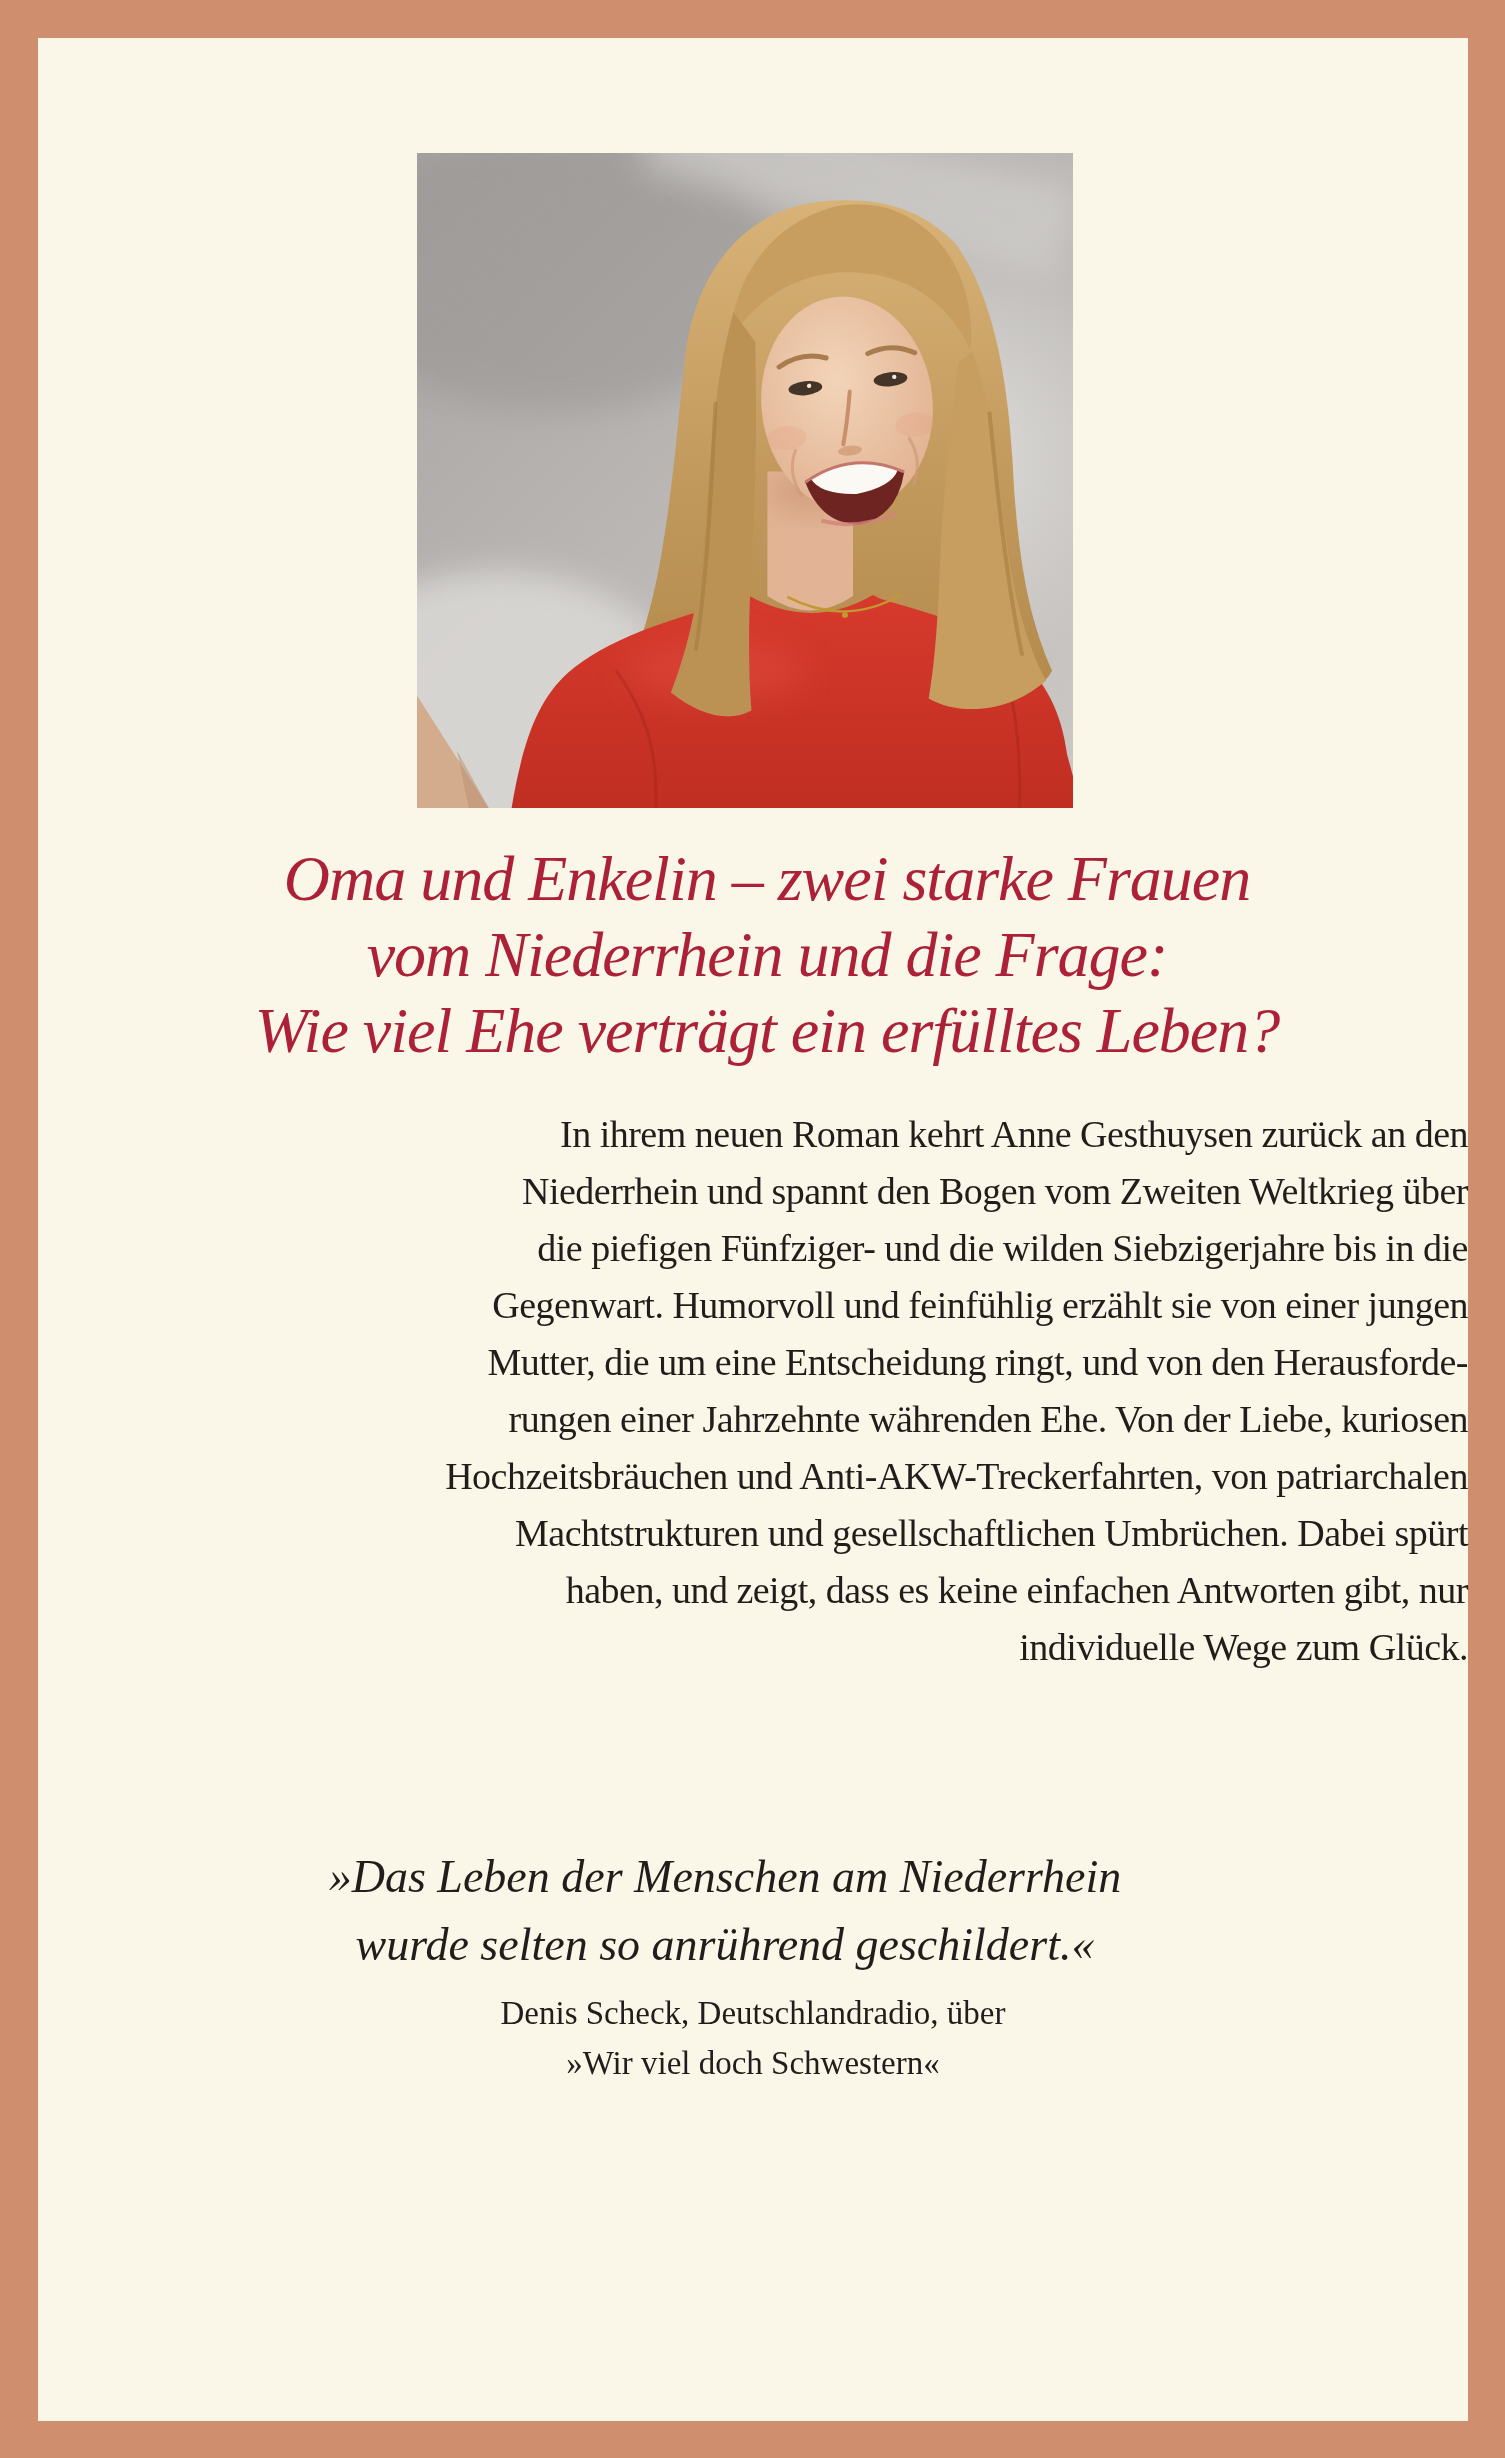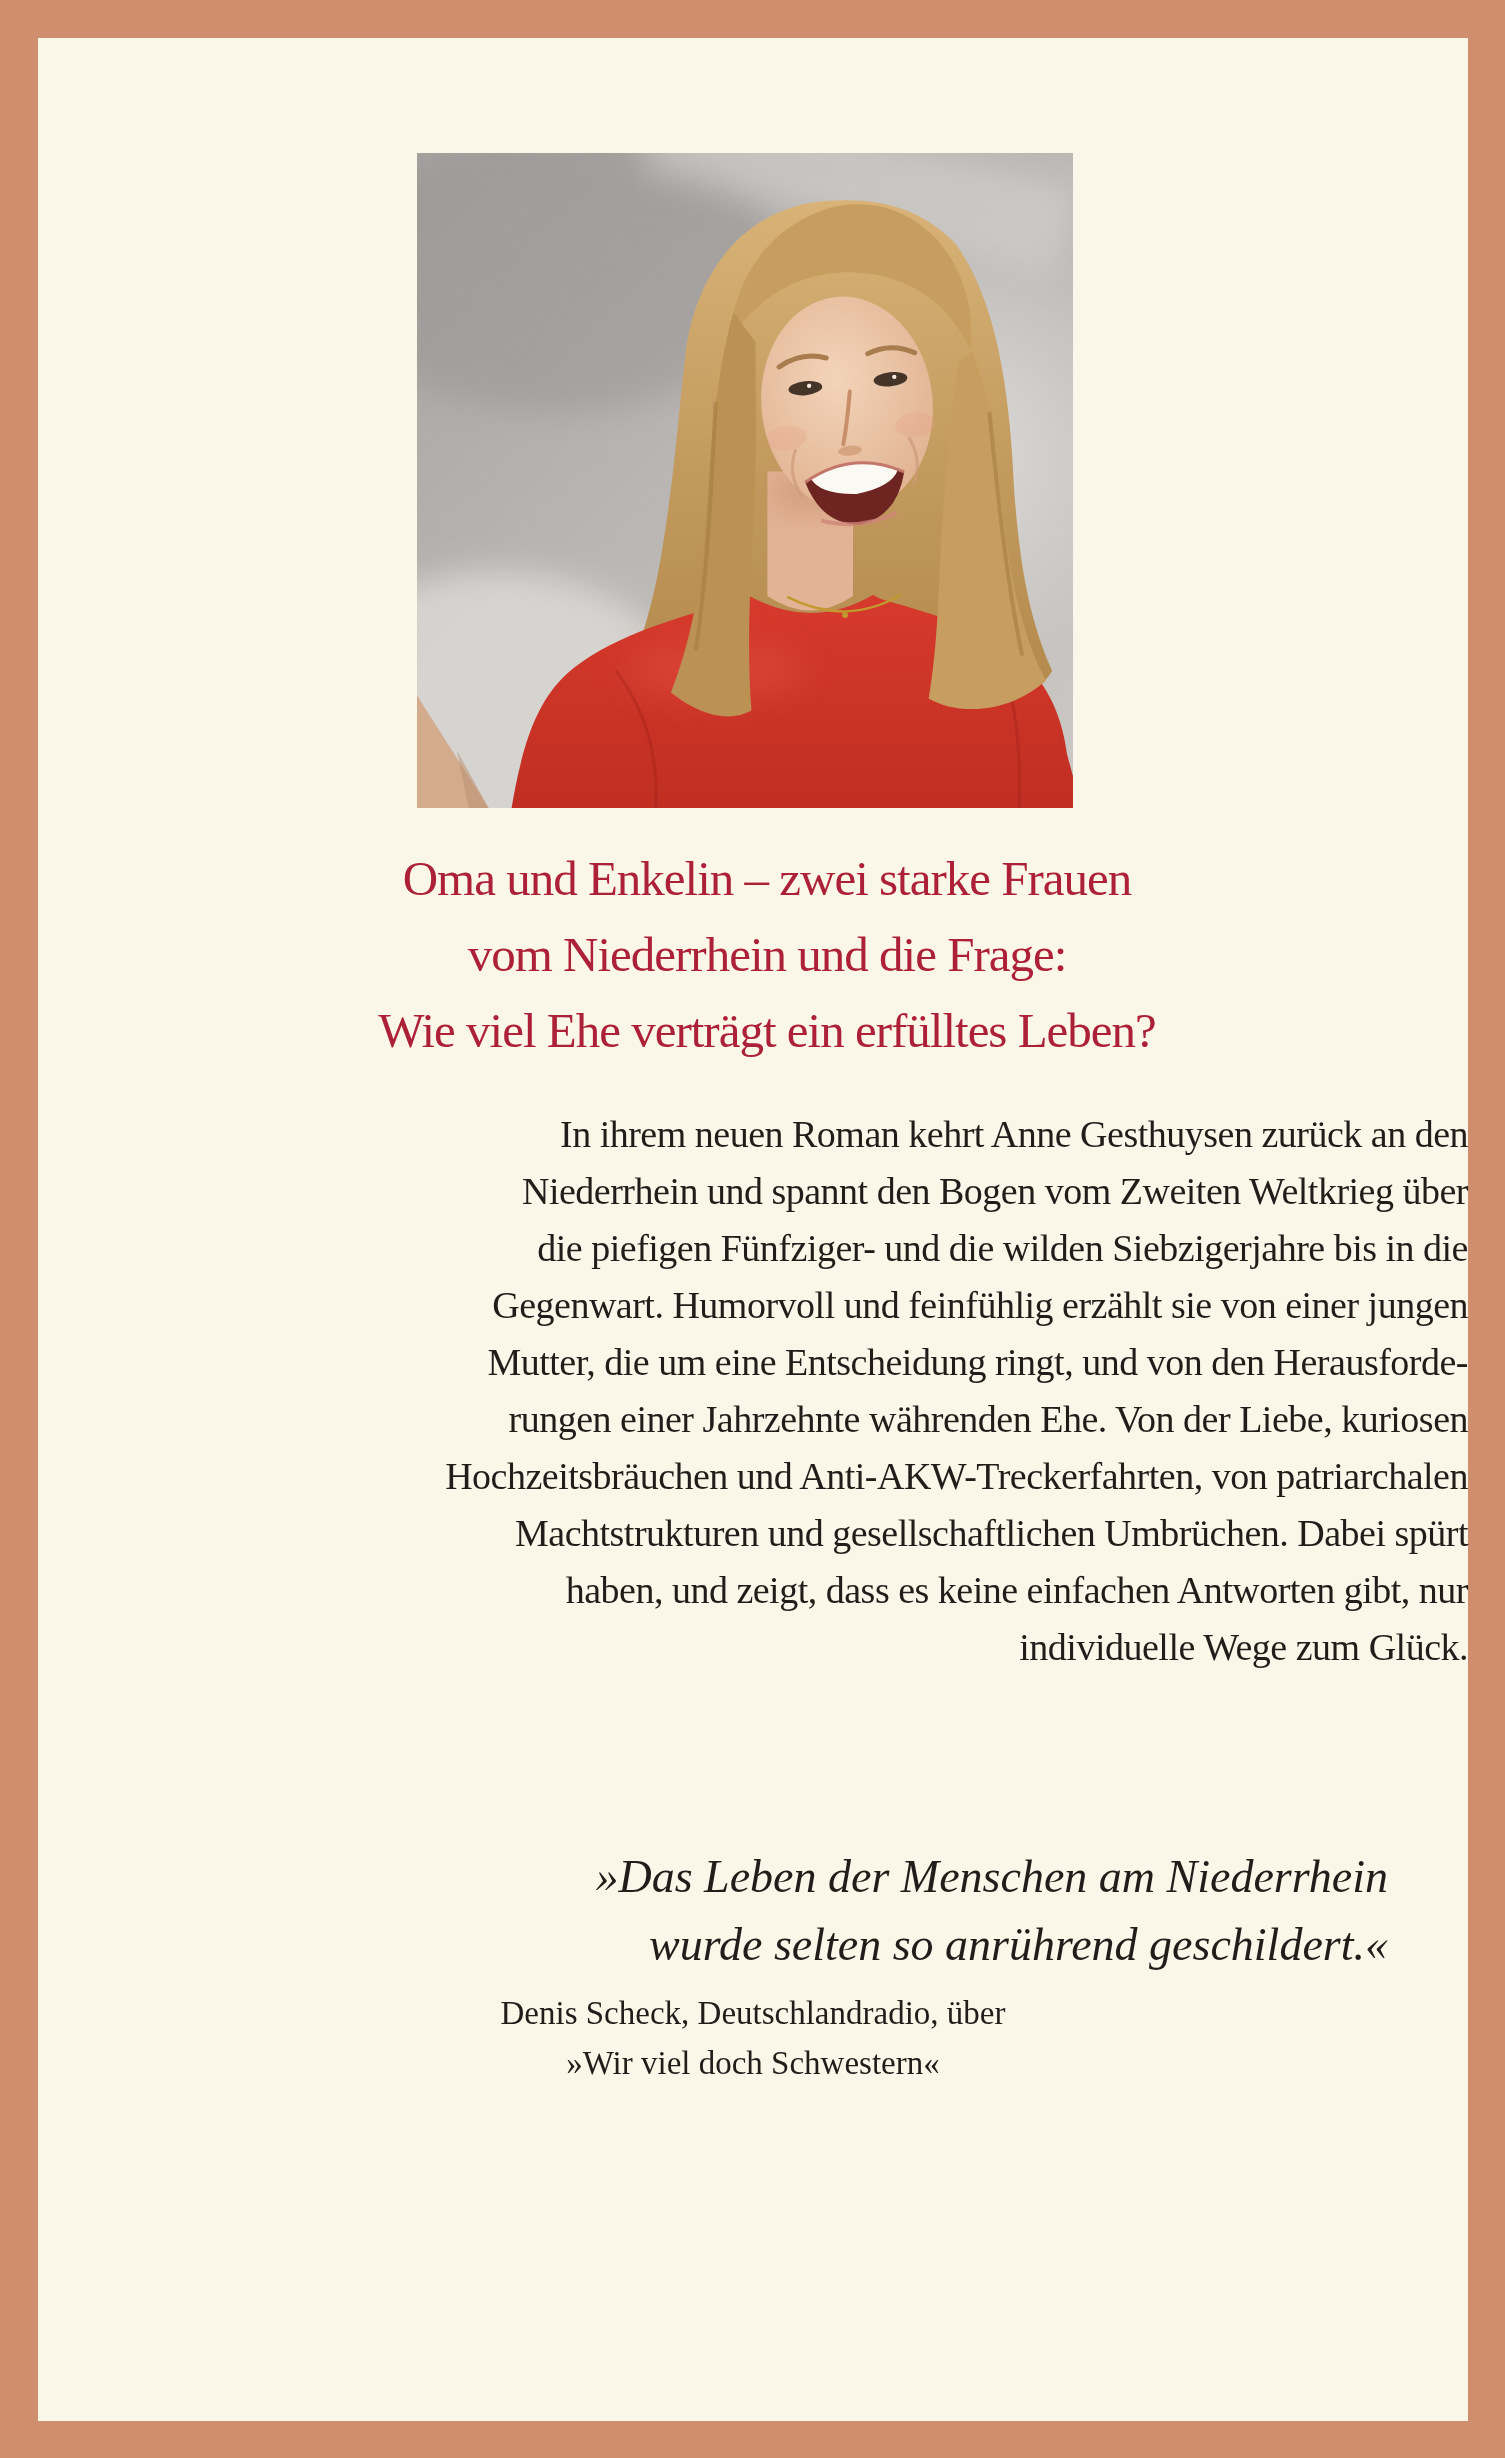--- a/index.html
+++ b/index.html
@@ -20,30 +20,30 @@
     background:var(--paper);
   }
   .photo{
     position:absolute;left:417px;top:153px;width:656px;height:655px;
     overflow:hidden;
   }
   .photo svg{display:block;}
   .headline{
     position:absolute;left:38px;width:1458px;top:841px;
     text-align:center;color:var(--accent);
-    font-size:49px;line-height:76px;letter-spacing:-1px;
+    font-size:64px;line-height:76px;letter-spacing:-1px;font-style:italic;
   }
   .blurb{
     position:absolute;left:38px;width:1430px;top:1106px;
     text-align:right;color:var(--ink);
     font-size:38px;line-height:57px;letter-spacing:-0.5px;
   }
   .press-quote{
-    position:absolute;left:38px;width:1350px;top:1843px;
-    text-align:right;color:var(--ink);
+    position:absolute;left:50px;width:1350px;top:1843px;
+    text-align:center;color:var(--ink);
     font-style:italic;font-size:46px;line-height:68px;
   }
   .attribution{
     position:absolute;left:38px;width:1430px;top:1988px;
     text-align:center;color:var(--ink);
     font-size:33px;line-height:50px;
   }
   .line{white-space:nowrap;}
 </style>
 </head>

